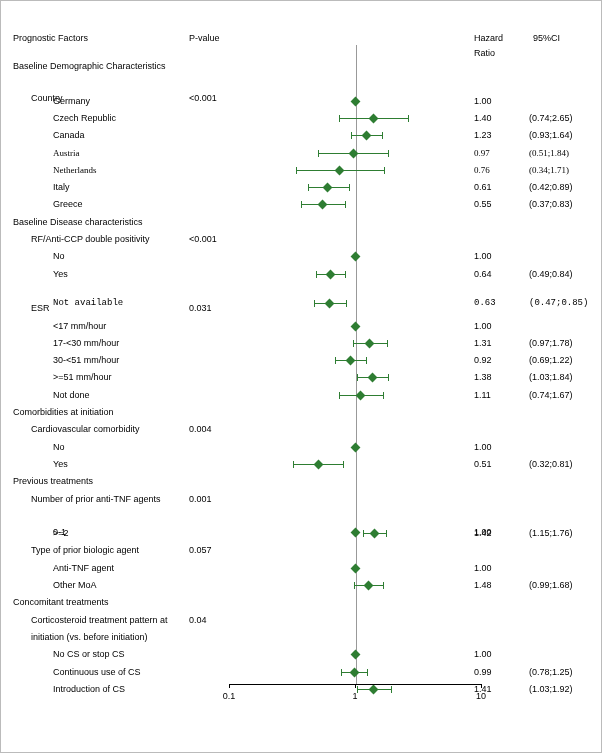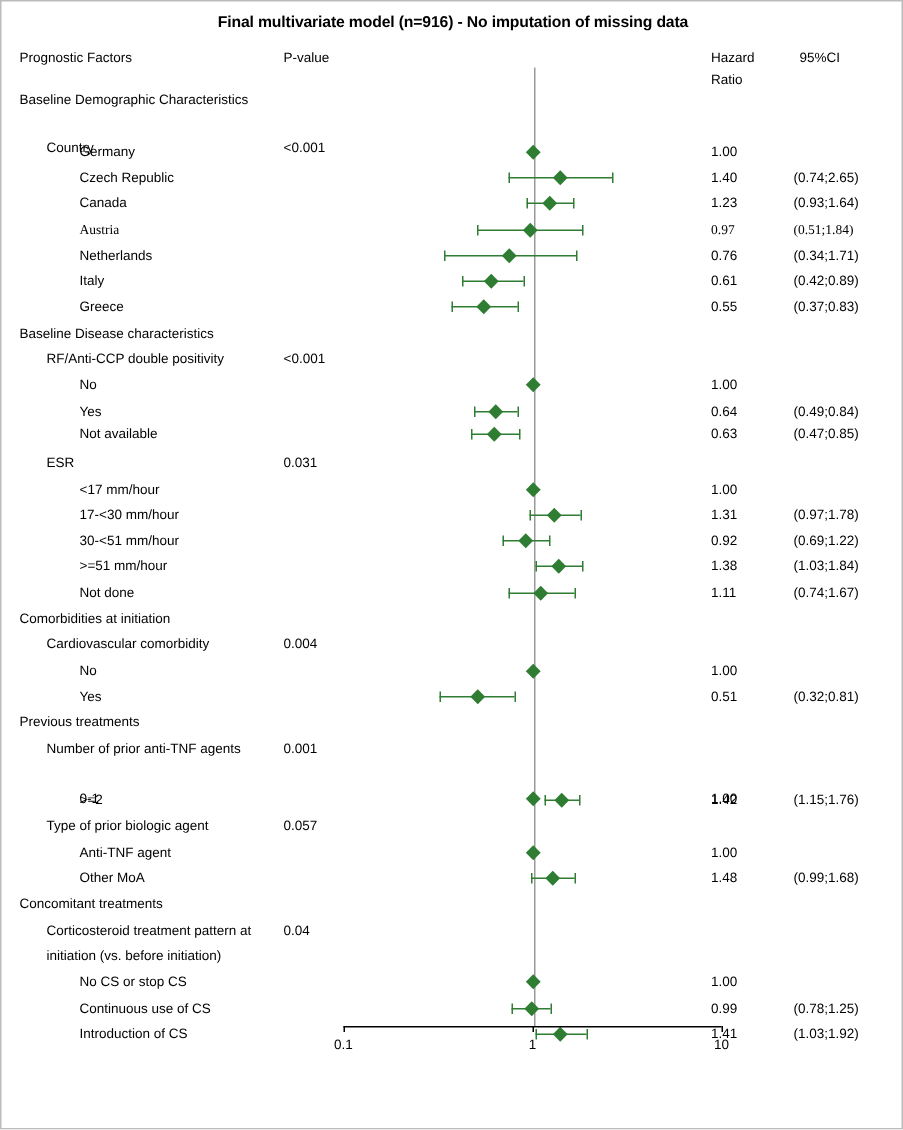--- a/index.html
+++ b/index.html
@@ -136,21 +136,20 @@
     height: 7px;
     background: #2e7d32;
     top: 6px;
   }
 </style>
 </head>
 <body>
 
 <div id="page">
 
-  <div class="title">Final multivariate model (n=916) - No imputation of missing data</div>
 
   <div class="hdr" id="hdr-prognostic">Prognostic Factors</div>
   <div class="hdr" id="hdr-pvalue">P-value</div>
   <div class="hdr" id="hdr-hazard">Hazard</div>
   <div class="hdr" id="hdr-ratio">Ratio</div>
   <div class="hdr" id="hdr-ci">95%CI</div>
 
   <div id="plot">
     <div id="vline"></div>
   </div>
@@ -188,21 +187,21 @@
       </div>
       <div class="row" style="top: 142.5px; font-family: Liberation Serif, serif;">
         <div class="label lvl2">Austria</div>
         <div class="hr">0.97</div>
         <div class="ci">(0.51;1.84)</div>
         <div class="whisker" style="left: 317.154px; width: 70.2132px;"></div>
         <div class="cap" style="left: 317.154px;"></div>
         <div class="cap" style="left: 387.367px;"></div>
         <div class="marker" style="left: 348.833px;"></div>
       </div>
-      <div class="row" style="top: 159.8px;">
+      <div class="row" style="top: 159.8px; font-family: Liberation Serif, serif;">
         <div class="label lvl2">Netherlands</div>
         <div class="hr">0.76</div>
         <div class="ci">(0.34;1.71)</div>
         <div class="whisker" style="left: 294.966px; width: 88.3912px;"></div>
         <div class="cap" style="left: 294.966px;"></div>
         <div class="cap" style="left: 383.358px;"></div>
         <div class="marker" style="left: 335.483px;"></div>
       </div>
       <div class="row" style="top: 177.1px;">
         <div class="label lvl2">Italy</div>
@@ -236,21 +235,21 @@
       </div>
       <div class="row" style="top: 263.6px;">
         <div class="label lvl2">Yes</div>
         <div class="hr">0.64</div>
         <div class="ci">(0.49;0.84)</div>
         <div class="whisker" style="left: 314.965px; width: 29.4945px;"></div>
         <div class="cap" style="left: 314.965px;"></div>
         <div class="cap" style="left: 344.459px;"></div>
         <div class="marker" style="left: 326.079px;"></div>
       </div>
-      <div class="row" style="top: 279px;">
+      <div class="row" style="top: 293px; font-family: Liberation Mono, monospace;">
         <div class="label lvl2">Not available</div>
         <div class="hr">0.63</div>
         <div class="ci">(0.47;0.85)</div>
         <div class="whisker" style="left: 312.684px; width: 32.4225px;"></div>
         <div class="cap" style="left: 312.684px;"></div>
         <div class="cap" style="left: 345.107px;"></div>
         <div class="marker" style="left: 325.217px;"></div>
       </div>
       <div class="row" style="top: 298.2px;">
         <div class="label lvl1">ESR</div>

